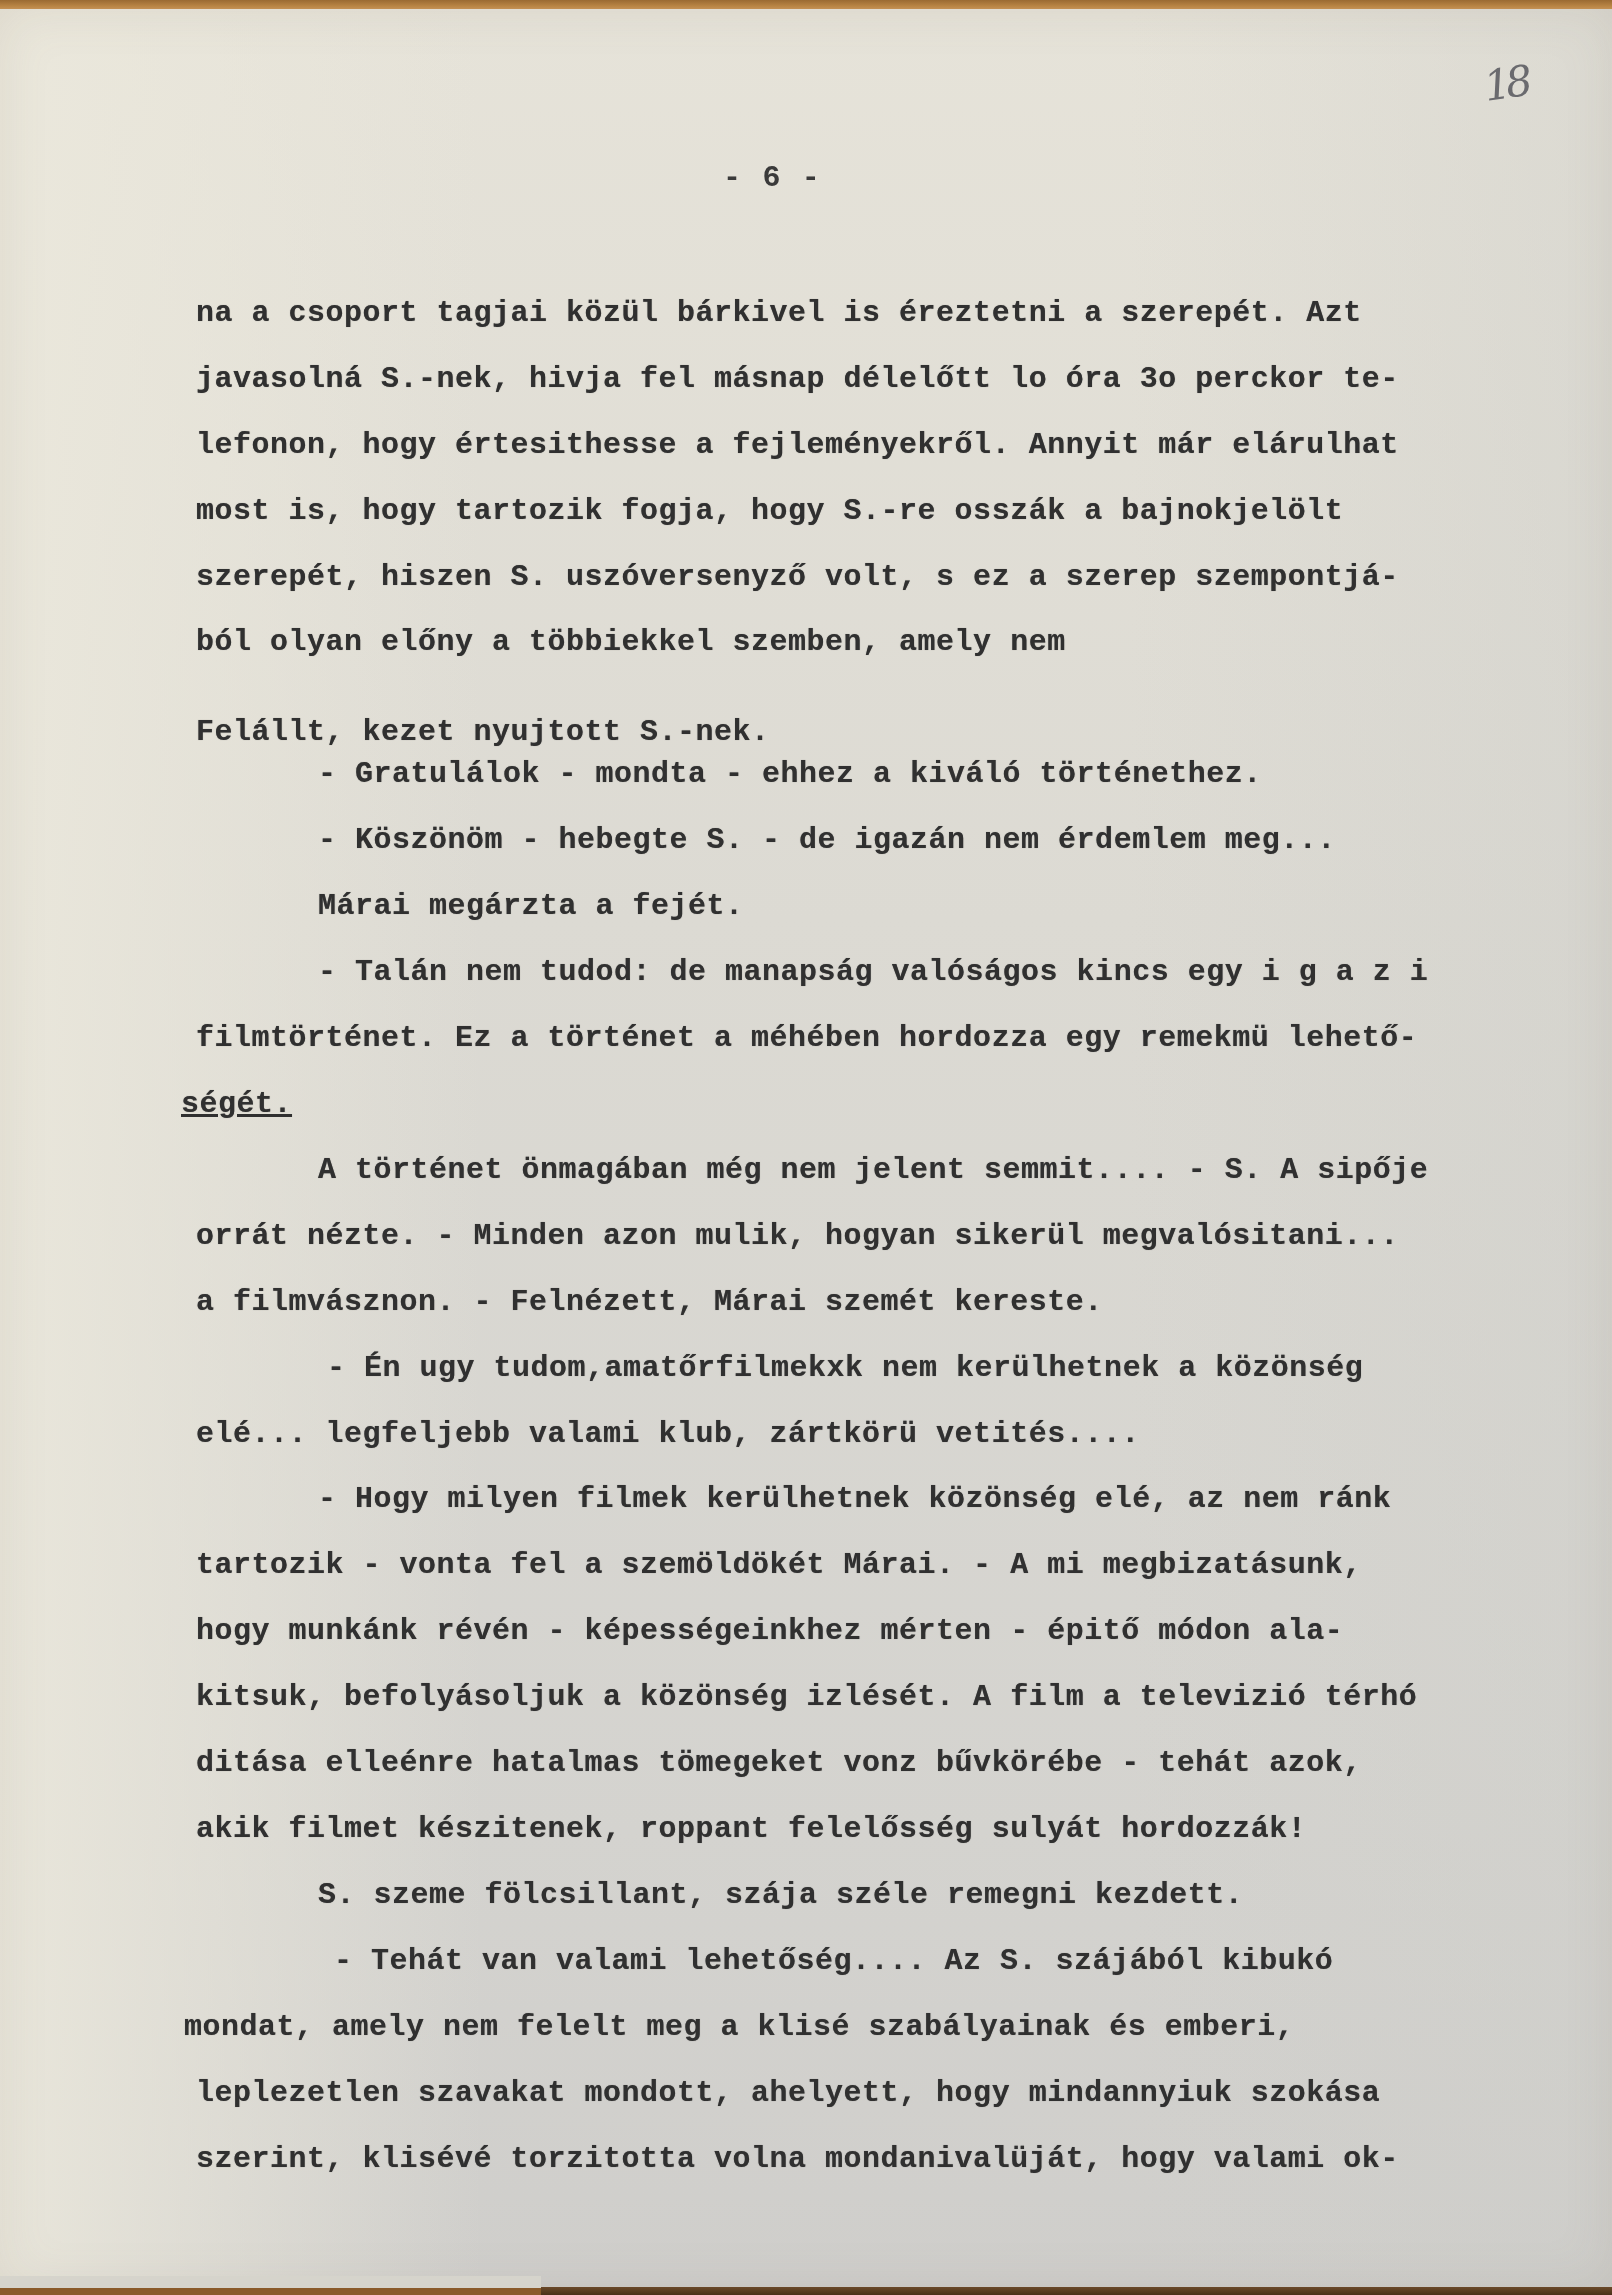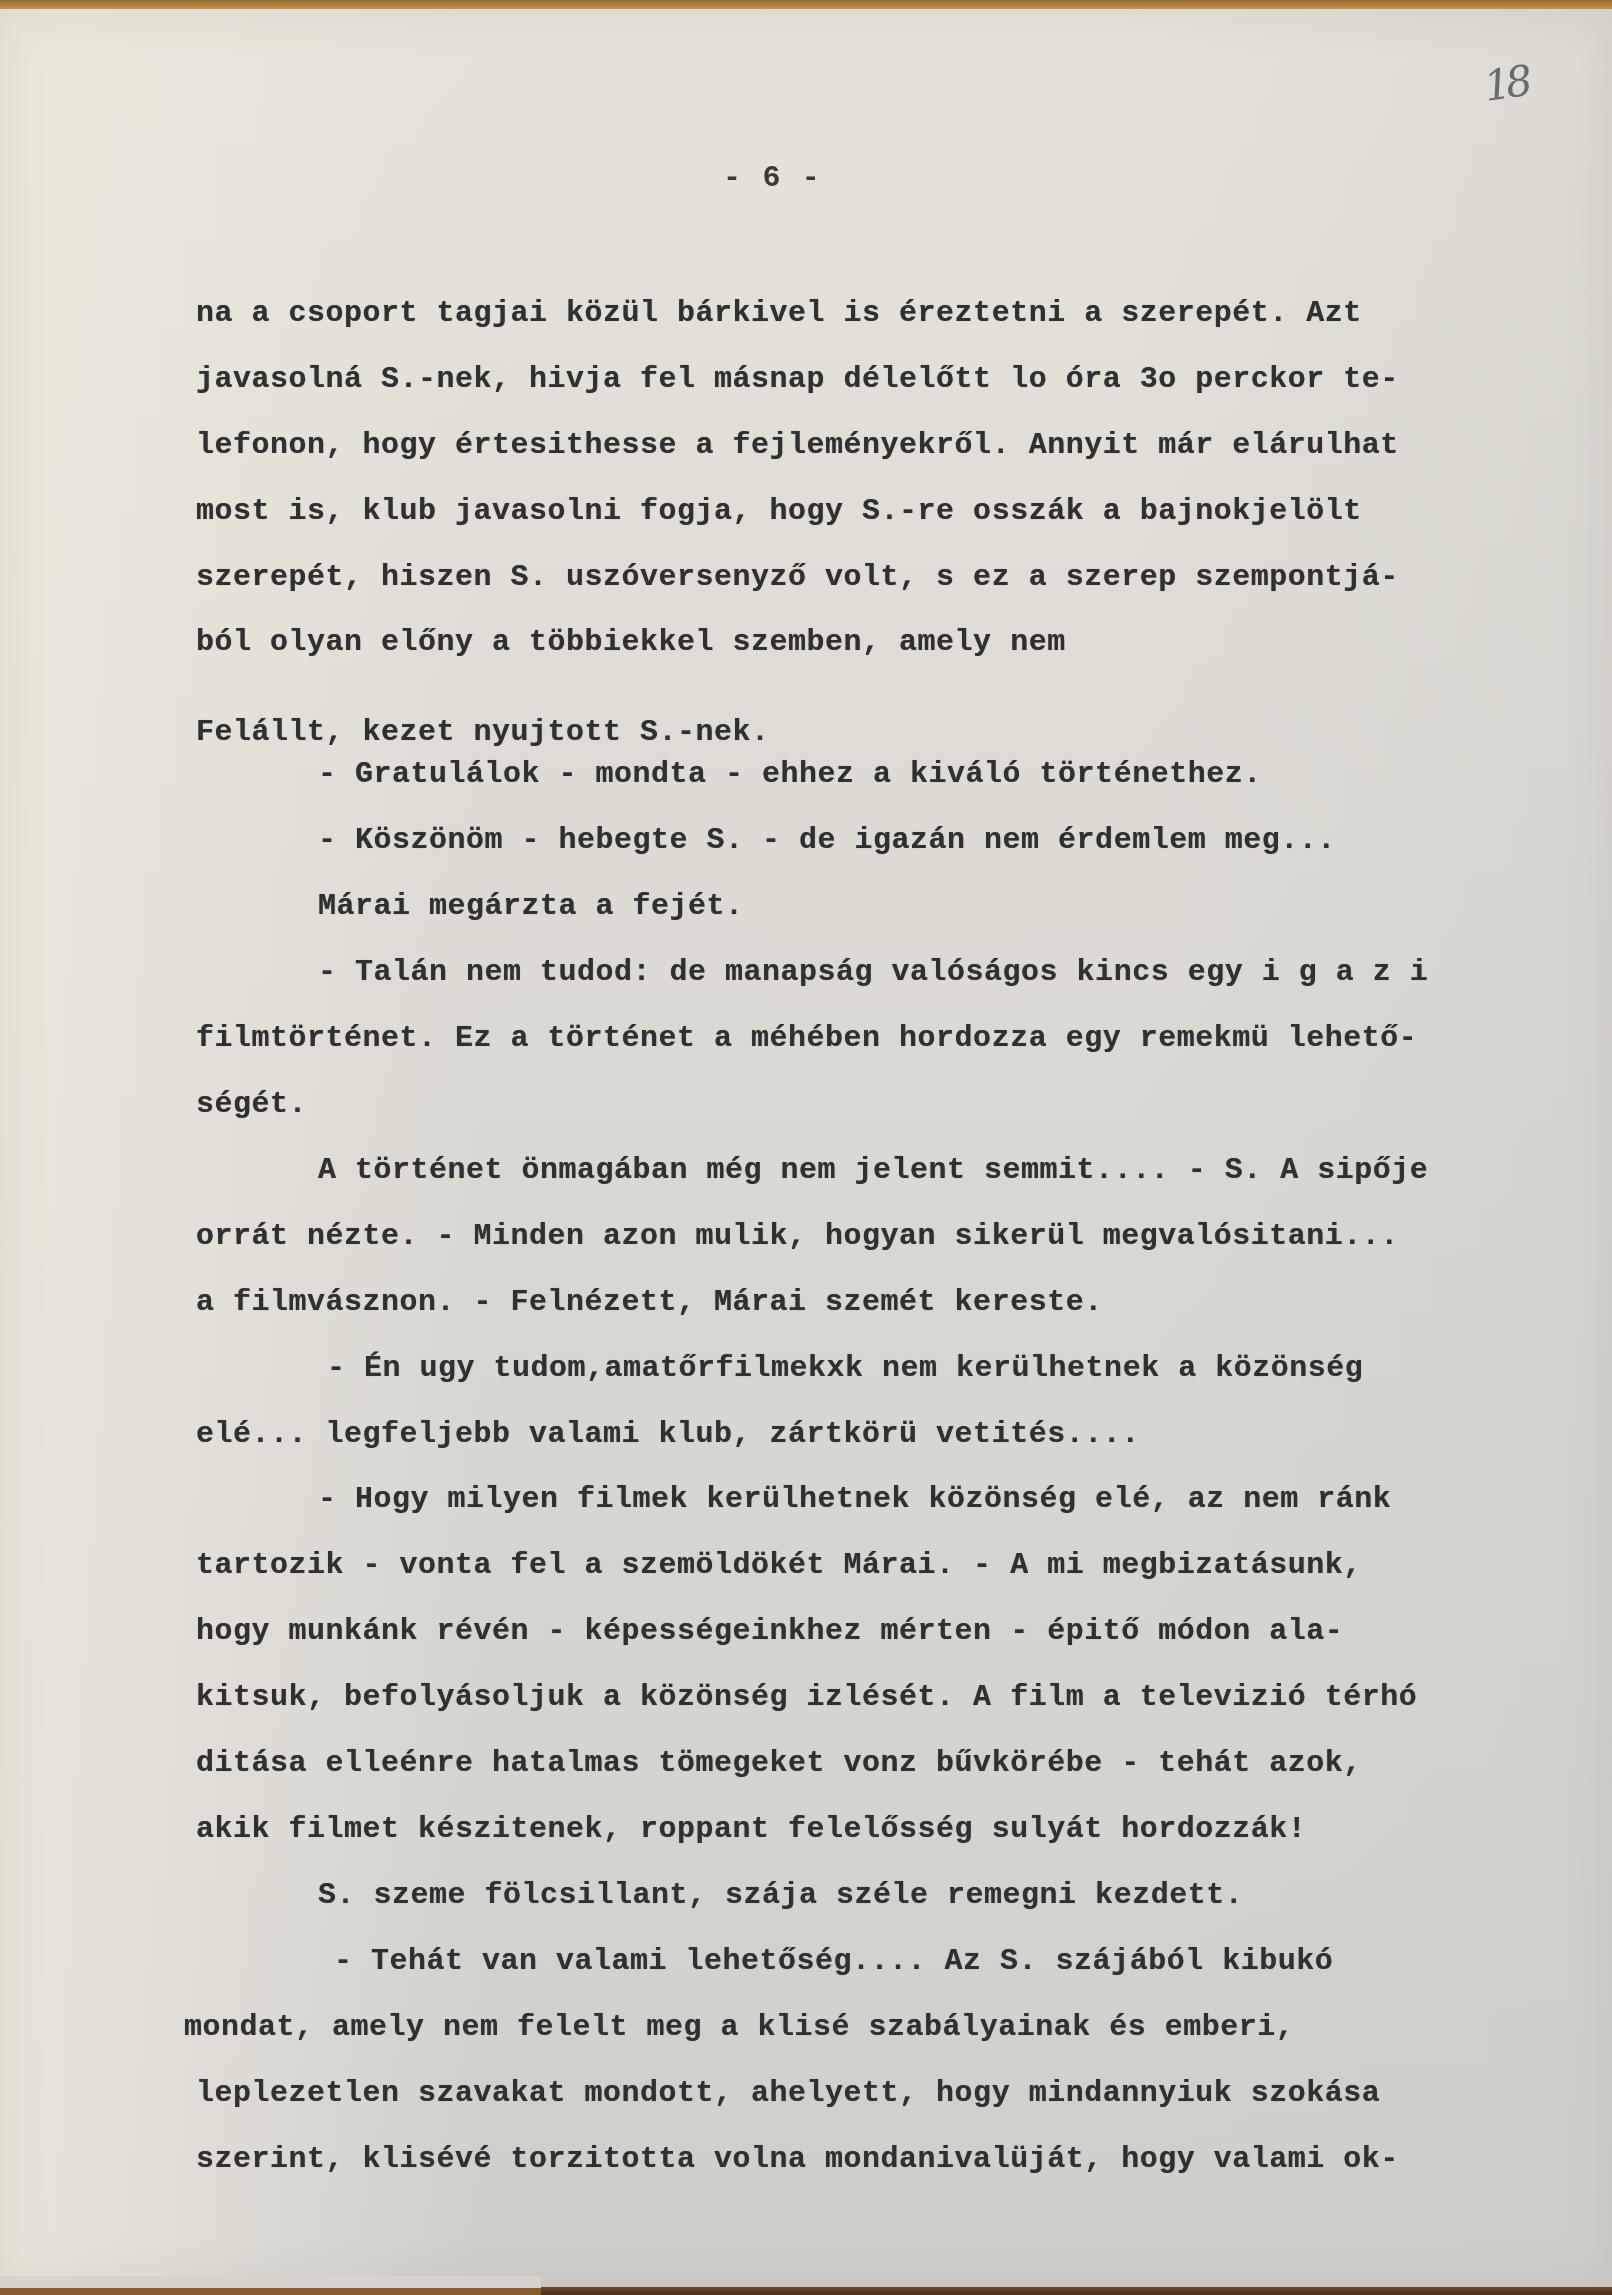--- a/index.html
+++ b/index.html
@@ -92,30 +92,30 @@
 </div>
 <div class="wood-bottom" style="left:541px;width:1072px;"></div>
 
 <div class="handwritten">18</div>
 <div class="page-number">- 6 -</div>
 
 <div class="text-block" id="text-block">
     <div class="line" style="left: 196px; top: 296px;">na a csoport tagjai közül bárkivel is éreztetni a szerepét. Azt</div>
     <div class="line" style="left: 196px; top: 362px;">javasolná S.-nek, hivja fel másnap délelőtt lo óra 3o perckor te-</div>
     <div class="line" style="left: 196px; top: 428px;">lefonon, hogy értesithesse a fejleményekről. Annyit már elárulhat</div>
-    <div class="line" style="left: 196px; top: 494px;">most is, klub javasolni fogja, hogy S.-re osszák a bajnokjelölt</div>
+    <div class="line" style="left: 196px; top: 494px;">most is, hogy tartozik fogja, hogy S.-re osszák a bajnokjelölt</div>
     <div class="line" style="left: 196px; top: 560px;">szerepét, hiszen S. uszóversenyző volt, s ez a szerep szempontjá-</div>
     <div class="line" style="left: 196px; top: 625px;">ból olyan előny a többiekkel szemben, amely nem</div>
     <div class="line" style="left: 196px; top: 691px; margin-top: 24px;">Felállt, kezet nyujtott S.-nek.</div>
     <div class="line" style="left: 318px; top: 757px; text-align: right;">- Gratulálok - mondta - ehhez a kiváló történethez.</div>
     <div class="line" style="left: 318px; top: 823px;">- Köszönöm - hebegte S. - de igazán nem érdemlem meg...</div>
     <div class="line" style="left: 318px; top: 889px;">Márai megárzta a fejét.</div>
     <div class="line" style="left: 318px; top: 955px;">- Talán nem tudod: de manapság valóságos kincs egy i g a z i</div>
     <div class="line" style="left: 196px; top: 1021px;">filmtörténet. Ez a történet a méhében hordozza egy remekmü lehető-</div>
-    <div class="line" style="left: 196px; top: 1087px;">ségét.</div>
+    <div class="line" style="left: 181px; top: 1087px; text-decoration: underline;">ségét.</div>
     <div class="line" style="left: 318px; top: 1153px;">A történet önmagában még nem jelent semmit.... - S. A sipője</div>
     <div class="line" style="left: 196px; top: 1219px;">orrát nézte. - Minden azon mulik, hogyan sikerül megvalósitani...</div>
     <div class="line" style="left: 196px; top: 1285px;">a filmvásznon. - Felnézett, Márai szemét kereste.</div>
     <div class="line" style="left: 318px; top: 1351px; margin-left: 9px;">- Én ugy tudom,amatőrfilmekxk nem kerülhetnek a közönség</div>
     <div class="line" style="left: 196px; top: 1417px;">elé... legfeljebb valami klub, zártkörü vetités....</div>
     <div class="line" style="left: 318px; top: 1482px;">- Hogy milyen filmek kerülhetnek közönség elé, az nem ránk</div>
     <div class="line" style="left: 196px; top: 1548px;">tartozik - vonta fel a szemöldökét Márai. - A mi megbizatásunk,</div>
     <div class="line" style="left: 196px; top: 1614px;">hogy munkánk révén - képességeinkhez mérten - épitő módon ala-</div>
     <div class="line" style="left: 196px; top: 1680px;">kitsuk, befolyásoljuk a közönség izlését. A film a televizió térhó</div>
     <div class="line" style="left: 196px; top: 1746px;">ditása elleénre hatalmas tömegeket vonz bűvkörébe - tehát azok,</div>

